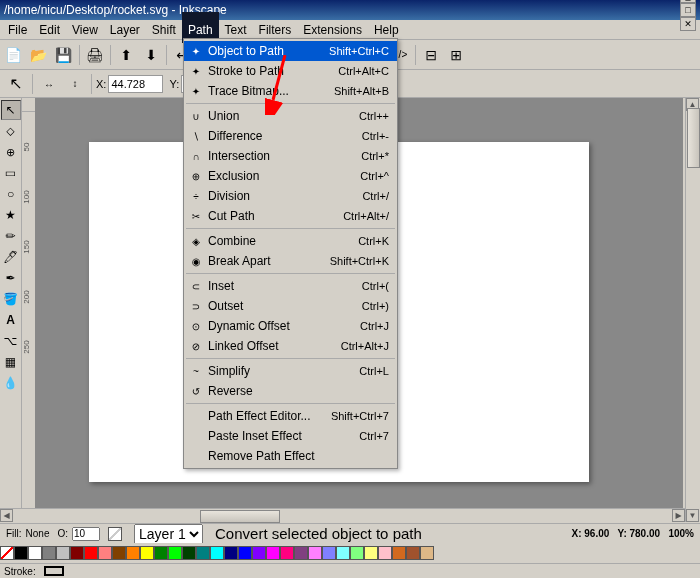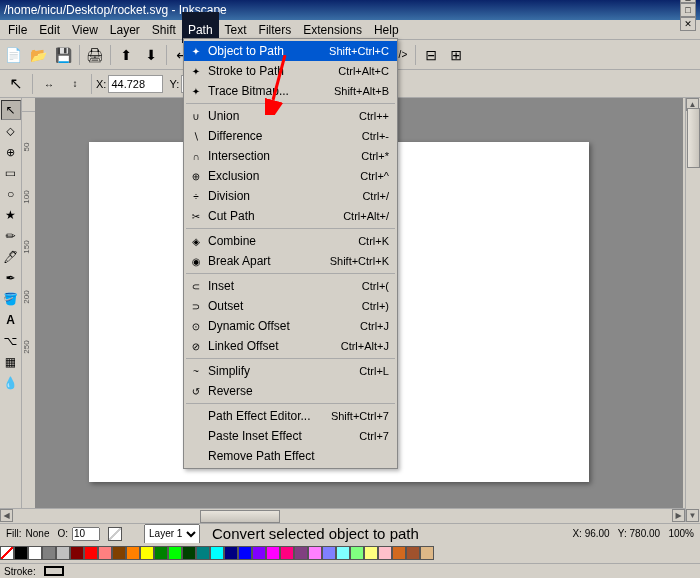--- a/index.html
+++ b/index.html
@@ -318,20 +318,21 @@
     }
 
     #status-text {
       flex: 1;
       font-size: 11px;
     }
 
     #coords-right {
       font-size: 10px;
       margin-left: auto;
+      font-weight: bold;
     }
 
     
     .scroll-thumb-v {
       position: absolute;
       top: 10px; left: 1px;
       width: 13px; height: 60px;
       background: linear-gradient(to right, #e8e4dc, #c8c4bc);
       border: 1px solid #888;
     }
@@ -490,21 +491,21 @@
 <div id="status-bar">
   <span style="font-size:10px;">Fill:</span>
   <span style="font-size:10px;">None</span>
   <span style="font-size:10px; margin-left:4px;">O:</span>
   <input style="width: 28px; height: 14px; font-size: 10px;" value="10">
   <div style="display:flex;align-items:center;gap:2px;margin-left:4px;">
     <div style="width:14px;height:14px;border:1px solid #555;background:white;position:relative;overflow:hidden;">
       <div style="position:absolute;top:0;left:0;right:0;bottom:0;background:linear-gradient(to bottom right,transparent 45%,#ccc 45%,#ccc 55%,transparent 55%);"></div>
     </div>
   </div>
-  <select style="height:20px;font-size:10px;margin-left:18px;">
+  <select style="height:20px;font-size:14px;margin-left:8px;">
     <option>Layer 1</option>
   </select>
   <span id="status-text" style="margin-left:8px;font-size:15px;">Convert selected object to path</span>
   <span id="coords-right" style="font-size:10px;margin-left:auto;">
     X: 96.00 &nbsp; Y: 780.00 &nbsp; 100%
   </span>
 </div>
 
 <div id="color-palette">
   <div id="no-color" title="No color"></div>

